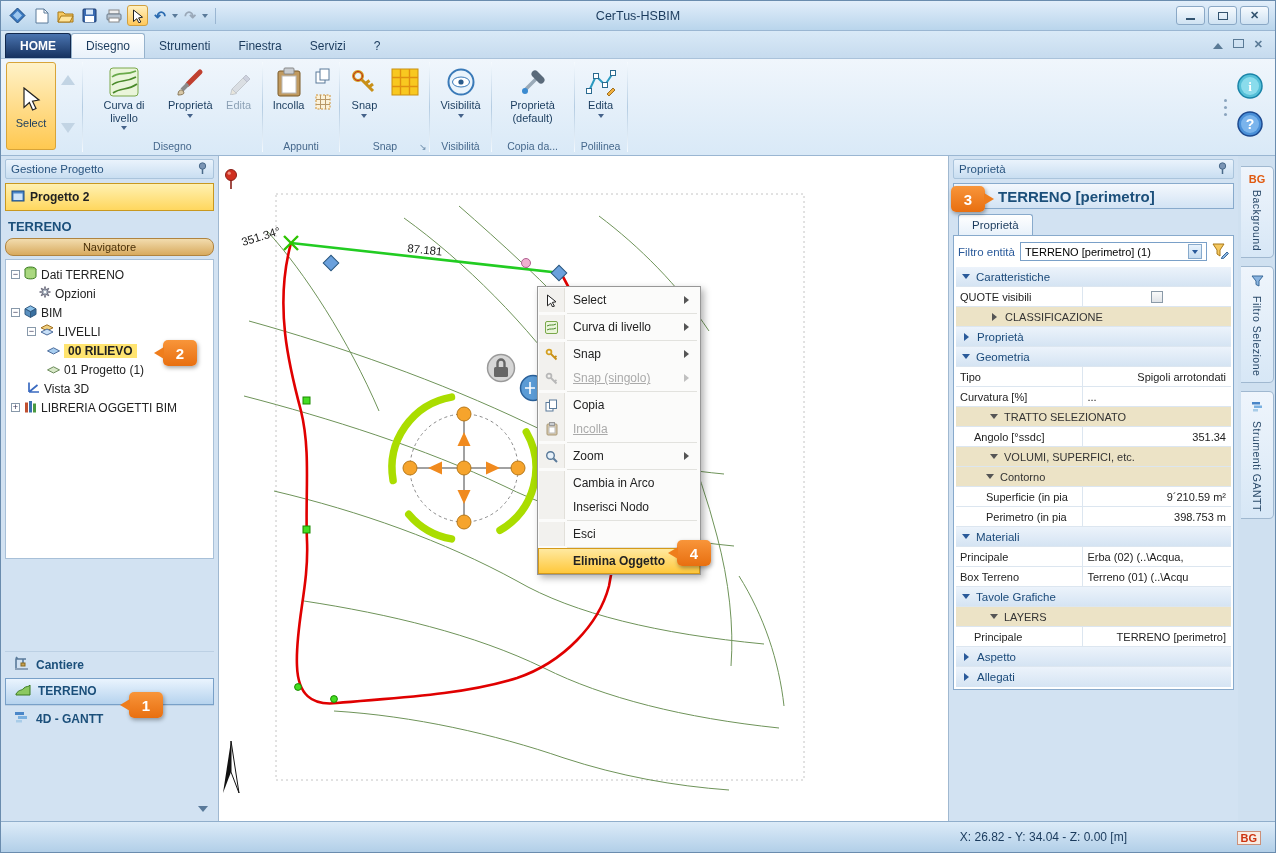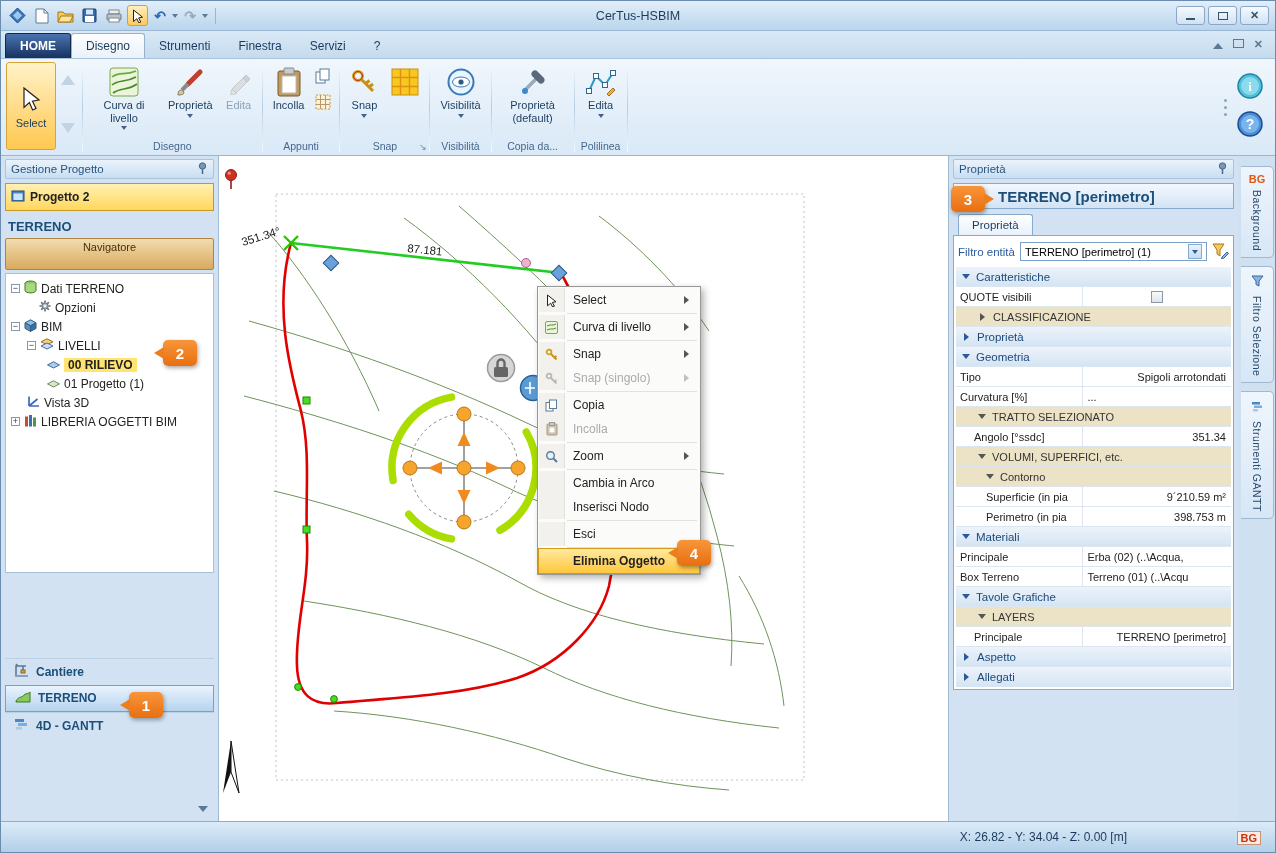--- a/index.html
+++ b/index.html
@@ -53,21 +53,21 @@
   .ribbon-right{margin-left:auto;display:flex;align-items:center;gap:10px;padding-right:12px;}
   .vdots{width:3px;height:3px;border-radius:50%;background:#8aa4be;box-shadow:0 7px 0 #8aa4be,0 14px 0 #8aa4be;margin-top:-14px;}
   .circ-col{display:flex;flex-direction:column;gap:8px;}
 
   
   .left{position:absolute;top:155px;left:0;width:218px;height:667px;background:#d2e2f2;border-right:1px solid #a0b8d0;display:flex;flex-direction:column;padding:3px 4px 0;}
   .panel-h{height:20px;display:flex;align-items:center;padding:0 5px;font-size:11.5px;color:#2a5580;background:linear-gradient(#eaf3fc,#c9def1);border:1px solid #aac4dc;border-radius:2px;}
   .panel-h .pin{margin-left:auto;}
   .proj-row{margin:4px 0 3px;height:21px;background:linear-gradient(#fff1b2,#ffd75e);border:1px solid #c89820;display:flex;align-items:center;gap:5px;padding:13px 5px;font-size:12px;font-weight:bold;color:#222;}
   .terr-title{font-size:13px;font-weight:bold;color:#1b4f7a;padding:5px 3px 4px;}
-  .navbar{height:32px;background:linear-gradient(#f2dcae,#d8aa5e);border:1px solid #b08440;text-align:center;font-size:11px;color:#4a3008;line-height:16px;border-radius:2px;}
+  .navbar{height:18px;background:linear-gradient(#f2dcae,#d8aa5e);border:1px solid #b08440;text-align:center;font-size:11px;color:#4a3008;line-height:16px;border-radius:8px;}
   .tree{height:300px;background:#fff;border:1px solid #a8c0d8;margin-top:3px;padding:5px 3px;font-size:12px;color:#222;}
   .titem{display:flex;align-items:center;height:19px;gap:4px;}
   .exp-box{width:9px;height:9px;border:1px solid #8899aa;background:#fff;font-size:9px;line-height:7px;text-align:center;color:#335;flex:0 0 auto;}
   .exp-box.minus::before{content:"\2212";}
   .exp-box.plus::before{content:"+";}
   .hl-yellow{background:#ffe470;font-weight:bold;padding:0 4px;}
   .panel-rest{flex:1;display:flex;flex-direction:column;}
   .bbtn{height:27px;display:flex;align-items:center;gap:7px;padding:8px 9px;font-size:12px;font-weight:bold;color:#1b4f7a;border-top:1px solid #bcd0e4;}
   .bbtn.active{background:linear-gradient(#eaf4fe,#b6d3ee);border:1px solid #78a0c8;}
   .panel-foot{flex:1;position:relative;}
@@ -75,21 +75,21 @@
 
   
   .canvas{position:absolute;top:155px;left:218px;width:729px;height:667px;background:#fff;overflow:hidden;}
 
   
   .ctx{position:absolute;left:318px;top:130px;width:164px;background:#fbfbfa;border:1px solid #979797;box-shadow:3px 3px 7px rgba(0,0,0,.3);padding:1px;font-size:12px;color:#222;z-index:30;}
   .mi{display:flex;align-items:center;height:24px;position:relative;}
   .mi .mic{width:26px;height:24px;background:#f2f1ee;border-right:1px solid #e2e0da;display:flex;align-items:center;justify-content:center;flex:0 0 auto;}
   .mi .mlabel{padding-left:8px;white-space:nowrap;}
   .mi .sub{position:absolute;right:6px;width:0;height:0;border:4px solid transparent;border-left:5px solid #555;}
-  .mi.dis .mlabel{color:#aaa;}
+  .mi.dis .mlabel{color:#aaa;text-decoration:underline;}
   .mi.dis .sub{border-left-color:#c0c0c0;}
   .msep{height:1px;background:#e2e2de;margin:1px 2px 1px 28px;}
   .mi.hot{background:linear-gradient(#ffe9a0,#ffc83c);outline:1px solid #d49a1a;font-weight:bold;}
   .mi.hot .mic{background:transparent;border-right-color:transparent;}
 
   
   .props{position:absolute;top:155px;left:947px;width:290px;height:667px;background:#d2e2f2;border-left:1px solid #a0b8d0;padding:3px 4px 0;}
   .ptitle{margin-top:4px;height:26px;background:linear-gradient(#f4f8fd,#d2e3f4);border:1px solid #88aacc;display:flex;align-items:center;padding:0 0 0 44px;font-size:15px;font-weight:bold;color:#1b4f7a;}
   .ptabs{display:flex;margin-top:5px;padding-left:5px;}
   .ptab{padding:4px 13px;font-size:11.5px;background:linear-gradient(#ffffff,#e8f1fa);border:1px solid #88aacc;border-bottom:none;border-radius:3px 3px 0 0;color:#1a3a5c;}
@@ -104,21 +104,21 @@
   .prow.grp{background:#ece3c6;color:#333;gap:2px;}
   .chev-d{width:0;height:0;border:4px solid transparent;border-top:5.5px solid #2a5a9a;margin:4px 4px 0 6px;flex:0 0 auto;}
   .chev-r{width:0;height:0;border:4px solid transparent;border-left:5.5px solid #2a5a9a;margin:0 2px 0 8px;flex:0 0 auto;}
   .grp .chev-d{border-top-color:#555;}
   .grp .chev-r{border-left-color:#555;}
   .pl{flex:0 0 46%;padding:2px 4px;border-right:1px solid #dce6f0;white-space:nowrap;overflow:hidden;height:100%;display:flex;align-items:center;}
   .pv{flex:1;padding:2px 5px;white-space:nowrap;overflow:hidden;}
   .pv.r{text-align:right;}
   .pl.i1{padding-left:18px;}
   .pl.i2{padding-left:30px;}
-  .grp.g1{padding-left:16px;}
+  .grp.g1{padding-left:28px;}
   .checkbox{width:12px;height:12px;border:1px solid #8a9aa8;background:linear-gradient(#fafafa,#e0e4e8);margin:0 auto;}
   .pv.center{display:flex;justify-content:center;}
 
   
   .strip{position:absolute;top:155px;left:1237px;width:39px;height:667px;background:#cfe0f0;display:flex;flex-direction:column;align-items:flex-start;padding:10px 0 0 3px;gap:8px;}
   .vtab{width:33px;border:1px solid #a0b8d0;border-left:none;background:linear-gradient(#eff5fc,#d7e7f6);border-radius:0 5px 5px 0;display:flex;flex-direction:column;align-items:center;padding:6px 0;gap:5px;}
   .vtext{writing-mode:vertical-rl;font-size:10.5px;color:#2a4a6a;letter-spacing:.5px;}
   .bg-label{color:#e05a10;font-weight:bold;font-size:11px;}
 
   

